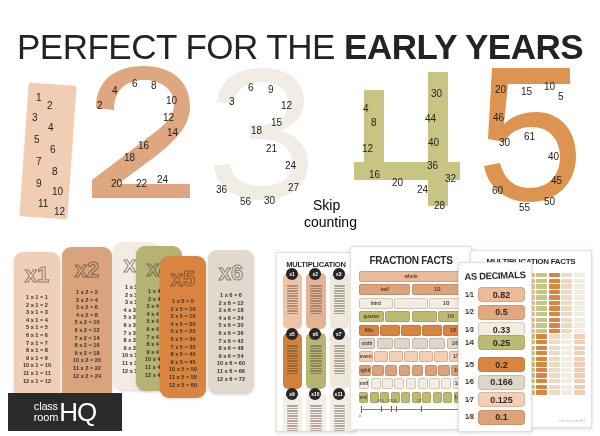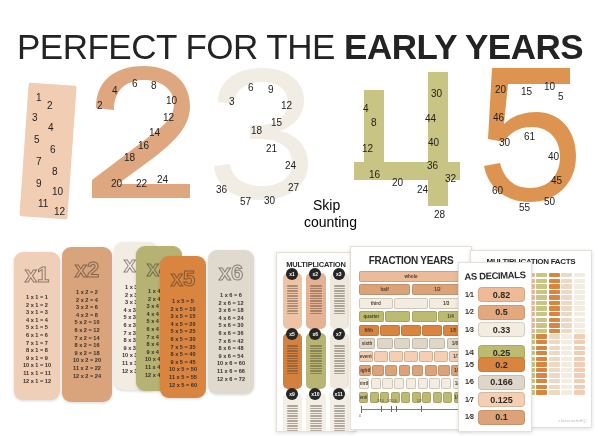--- a/index.html
+++ b/index.html
@@ -154,21 +154,21 @@
       <path id="shape2" d="M8 44 C8 14 30 2 56 2 C84 2 102 18 102 42 C102 62 88 76 68 92 L30 120 L102 120 L102 134 L4 134 L4 116 L62 72 C78 60 86 52 86 40 C86 26 74 16 56 16 C38 16 26 26 26 46 Z" fill="#dfa780"></path>
     </svg>
   </div>
   <div id="num2-labels">
       <span class="numlabel" style="left: 97px; top: 100px;">2</span>
       <span class="numlabel" style="left: 112px; top: 85px;">4</span>
       <span class="numlabel" style="left: 132px; top: 78px;">6</span>
       <span class="numlabel" style="left: 151px; top: 80px;">8</span>
       <span class="numlabel" style="left: 166px; top: 95px;">10</span>
       <span class="numlabel" style="left: 163px; top: 112px;">12</span>
-      <span class="numlabel" style="left: 149px; top: 127px;">14</span>
+      <span class="numlabel" style="left: 167px; top: 127px;">14</span>
       <span class="numlabel" style="left: 138px; top: 140px;">16</span>
       <span class="numlabel" style="left: 124px; top: 152px;">18</span>
       <span class="numlabel" style="left: 111px; top: 178px;">20</span>
       <span class="numlabel" style="left: 136px; top: 178px;">22</span>
       <span class="numlabel" style="left: 157px; top: 174px;">24</span>
     </div>
 
   <div class="numwrap" style="left:212px;top:66px;width:96px;height:136px;">
     <svg class="numglyph" viewBox="0 0 96 136">
       <path d="M6 36 C6 14 26 2 50 2 C74 2 92 14 92 34 C92 50 82 60 68 65 C86 69 96 81 96 98 C96 120 76 134 50 134 C24 134 4 122 2 100 L18 98 C20 112 32 120 50 120 C68 120 80 112 80 97 C80 82 68 73 48 73 L38 73 L38 59 L48 59 C66 59 76 50 76 36 C76 24 66 16 50 16 C34 16 22 24 22 38 Z" fill="#f1ece4"></path>
@@ -178,37 +178,37 @@
       <span class="numlabel" style="left: 229px; top: 96px;">3</span>
       <span class="numlabel" style="left: 248px; top: 82px;">6</span>
       <span class="numlabel" style="left: 268px; top: 84px;">9</span>
       <span class="numlabel" style="left: 281px; top: 100px;">12</span>
       <span class="numlabel" style="left: 271px; top: 117px;">15</span>
       <span class="numlabel" style="left: 251px; top: 125px;">18</span>
       <span class="numlabel" style="left: 266px; top: 143px;">21</span>
       <span class="numlabel" style="left: 285px; top: 160px;">24</span>
       <span class="numlabel" style="left: 288px; top: 182px;">27</span>
       <span class="numlabel" style="left: 264px; top: 195px;">30</span>
-      <span class="numlabel" style="left: 240px; top: 196px;">57</span>
+      <span class="numlabel" style="left: 240px; top: 196px;">56</span>
       <span class="numlabel" style="left: 216px; top: 184px;">36</span>
     </div>
 
   <div class="numwrap" style="left:352px;top:70px;width:108px;height:136px;">
     <svg class="numglyph" viewBox="0 0 108 136">
       <path d="M62 2 L96 2 L96 92 L108 92 L108 110 L96 110 L96 136 L76 136 L76 110 L2 110 L2 92 L12 92 L12 20 L32 20 L32 92 L76 92 L76 2 Z" fill="#c8c483"></path>
     </svg>
   </div>
   <div id="num4-labels">
       <span class="numlabel" style="left: 363px; top: 103px;">4</span>
       <span class="numlabel" style="left: 371px; top: 117px;">8</span>
       <span class="numlabel" style="left: 362px; top: 143px;">12</span>
       <span class="numlabel" style="left: 369px; top: 169px;">16</span>
       <span class="numlabel" style="left: 392px; top: 177px;">20</span>
       <span class="numlabel" style="left: 417px; top: 184px;">24</span>
-      <span class="numlabel" style="left: 434px; top: 209px;">28</span>
+      <span class="numlabel" style="left: 434px; top: 200px;">28</span>
       <span class="numlabel" style="left: 445px; top: 173px;">32</span>
       <span class="numlabel" style="left: 427px; top: 160px;">36</span>
       <span class="numlabel" style="left: 428px; top: 137px;">40</span>
       <span class="numlabel" style="left: 425px; top: 113px;">44</span>
       <span class="numlabel" style="left: 431px; top: 88px;">30</span>
     </div>
 
   <div class="numwrap" style="left:482px;top:66px;width:94px;height:138px;">
     <svg class="numglyph" viewBox="0 0 94 138">
       <path d="M10 2 L88 2 L88 18 L26 18 L22 58 C30 50 42 46 54 46 C78 46 94 64 94 90 C94 118 74 136 48 136 C24 136 6 122 2 100 L18 97 C22 113 32 122 48 122 C66 122 78 110 78 91 C78 72 66 61 50 61 C38 61 28 66 22 76 L6 73 Z" fill="#dd9450"></path>
@@ -489,21 +489,21 @@
             <i></i>
             <i></i>
             <i></i>
             <i></i>
           </div>
         </div>
       </div>
   </div>
 
   <div class="sheet" style="left:350px;top:246px;width:120px;height:182px;">
-    <div class="sheet-title" style="top:8px;font-size:10px;letter-spacing:-0.3px;">FRACTION YEARS</div>
+    <div class="sheet-title" style="top:8px;font-size:10px;letter-spacing:-0.3px;">FRACTION FACTS</div>
     <div id="frows">
         <div class="frow" style="left: 8px; top: 24px; width: 104px; height: 11px;">
           <div class="fcell flabel" style="background: rgb(236, 187, 153);">whole</div>
         </div>
         <div class="frow" style="left: 8px; top: 37.4px; width: 104px; height: 11px;">
           <div class="fcell flabel" style="background: rgb(221, 163, 120);">half</div>
           <div class="fcell" style="background: rgb(221, 163, 120);">1/2</div>
         </div>
         <div class="frow" style="left: 8px; top: 50.8px; width: 104px; height: 11px;">
           <div class="fcell flabel" style="background: rgb(243, 236, 225);">third</div>
@@ -750,21 +750,21 @@
           <div class="dchip" style="background: rgb(238, 187, 150);">0.82</div>
         </div>
         <div class="drow" style="left: 6px; top: 41.5px; width: 60px;">
           <div class="dfrac">1⁄2</div>
           <div class="dchip" style="background: rgb(227, 168, 125);">0.5</div>
         </div>
         <div class="drow" style="left: 6px; top: 59px; width: 60px;">
           <div class="dfrac">1⁄3</div>
           <div class="dchip" style="background: rgb(243, 236, 225);">0.33</div>
         </div>
-        <div class="drow" style="left: 6px; top: 82px; width: 60px; justify-content: space-between;">
+        <div class="drow" style="left: 6px; top: 72px; width: 60px; justify-content: space-between;">
           <div class="dfrac">1⁄4</div>
           <div class="dchip" style="background: rgb(188, 187, 111);">0.25</div>
         </div>
         <div class="drow" style="left: 6px; top: 94px; width: 60px;">
           <div class="dfrac">1⁄5</div>
           <div class="dchip" style="background: rgb(217, 132, 63);">0.2</div>
         </div>
         <div class="drow" style="left: 6px; top: 111.5px; width: 60px;">
           <div class="dfrac">1⁄6</div>
           <div class="dchip" style="background: rgb(222, 215, 201);">0.166</div>
@@ -773,14 +773,23 @@
           <div class="dfrac">1⁄7</div>
           <div class="dchip" style="background: rgb(245, 207, 180);">0.125</div>
         </div>
         <div class="drow" style="left: 6px; top: 146.5px; width: 60px;">
           <div class="dfrac">1⁄8</div>
           <div class="dchip" style="background: rgb(221, 163, 120);">0.1</div>
         </div>
       </div>
   </div>
 
+  <div class="logo">
+    <div class="logo-inner">
+      <div class="logo-stack">
+        <span>class</span>
+        <span>room</span>
+      </div>
+      <div class="logo-hq">HQ</div>
+    </div>
+  </div>
 
 </div>
 
 </body></html>

